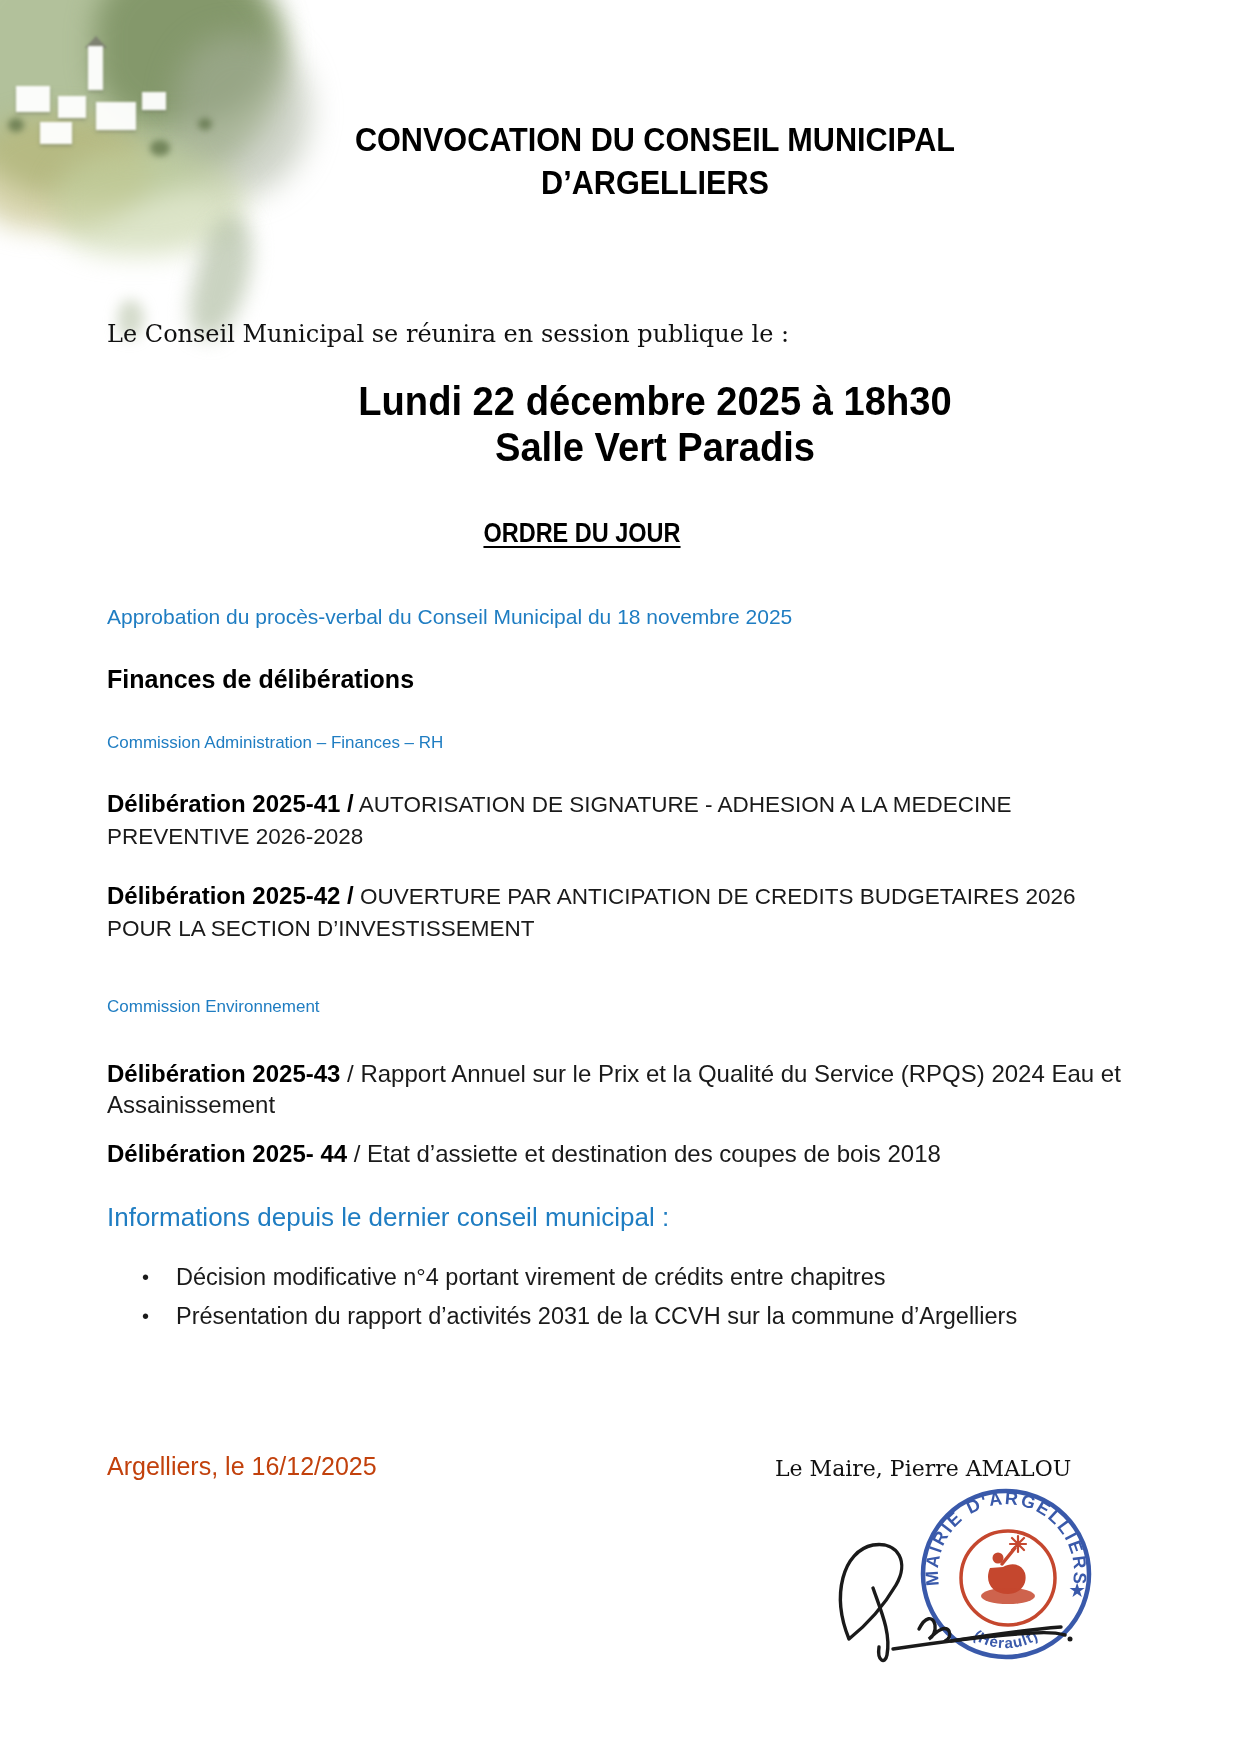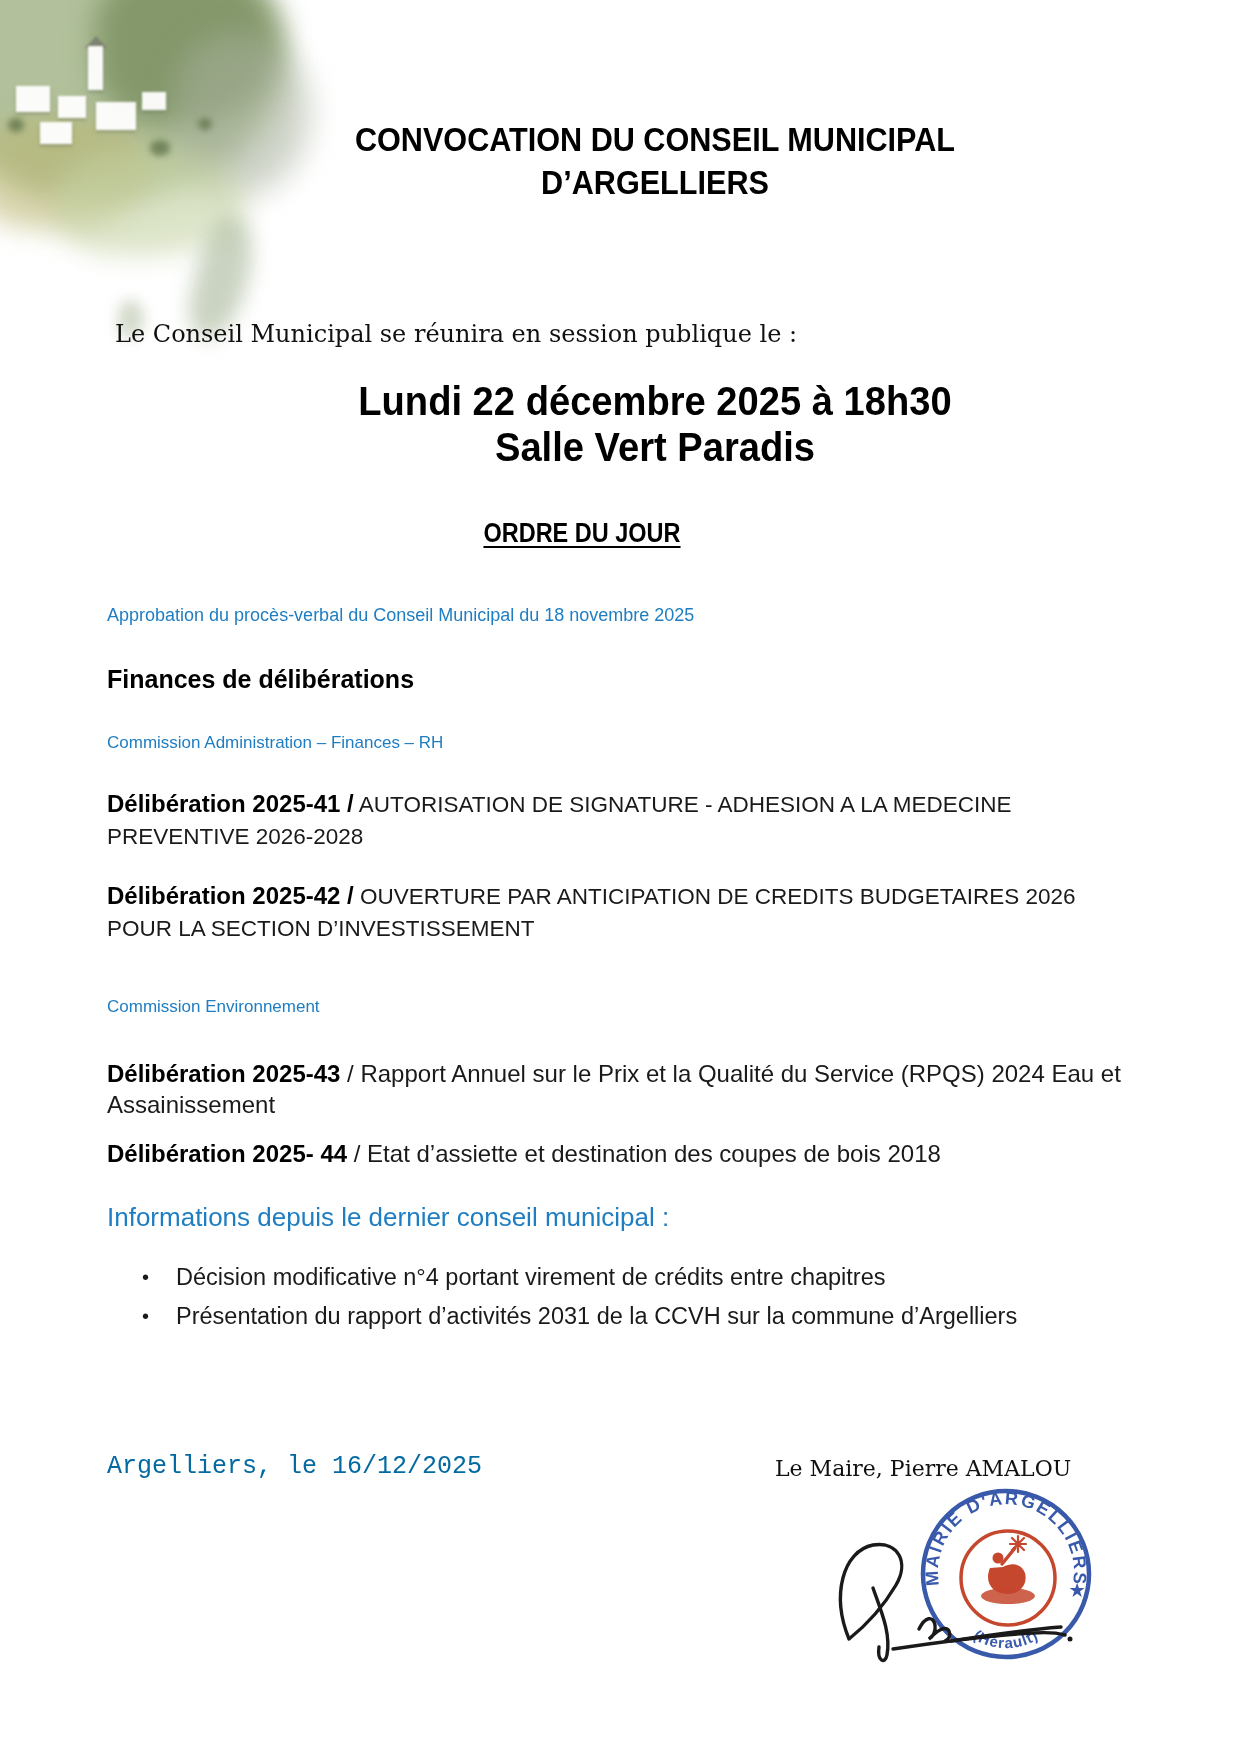--- a/index.html
+++ b/index.html
@@ -27,46 +27,46 @@
   .h4{left:142px;top:92px;width:24px;height:18px;}
   .h5{left:40px;top:122px;width:32px;height:22px;}
   .tree{position:absolute;border-radius:50%;background:rgba(93,114,71,.75);filter:blur(3px);}
   .t1{left:8px;top:118px;width:16px;height:14px;}
   .t2{left:150px;top:140px;width:20px;height:16px;}
   .t3{left:198px;top:118px;width:14px;height:12px;}
   
   .doc-title{position:absolute;left:255px;top:118px;width:800px;text-align:center;
     font-weight:bold;font-size:34px;line-height:43px;color:#000;
     transform:scaleX(.9);transform-origin:center;}
-  .intro{position:absolute;left:115px;top:320px;font-family:"DejaVu Serif",serif;font-size:24px;color:#111;}
+  .intro{position:absolute;left:107px;top:320px;font-family:"DejaVu Serif",serif;font-size:24px;color:#111;}
   .session{position:absolute;left:130px;top:378px;width:1050px;text-align:center;
     font-weight:bold;font-size:41px;line-height:46px;color:#000;
     transform:scaleX(.93);transform-origin:center;}
   .ordre{position:absolute;left:107px;top:518px;width:950px;text-align:center;
     font-weight:bold;font-size:27px;color:#000;transform:scaleX(.87);transform-origin:center;}
   .ordre span{text-decoration:underline;text-underline-offset:4px;text-decoration-thickness:2px;}
   .blue{color:#1f7dc2;}
-  .approval{position:absolute;left:107px;top:605px;font-size:18px;}
+  .approval{position:absolute;left:107px;top:605px;font-size:21px;}
   .projets{position:absolute;left:107px;top:665px;font-size:25px;font-weight:bold;color:#000;}
   .commission{position:absolute;left:107px;font-size:17px;}
   .c-admin{top:733px;}
   .c-env{top:997px;}
   .delib{position:absolute;left:107px;width:1035px;font-size:24px;line-height:31px;color:#1a1a1a;margin:0;}
   .delib b{font-weight:bold;color:#000;}
   .delib .caps{font-size:22.5px;}
   .d41{top:788px;}
   .d42{top:880px;}
   .d43{top:1058px;}
   .d44{top:1138px;}
   .infos{position:absolute;left:107px;top:1202px;font-size:26px;}
   .bullets{position:absolute;left:142px;top:1262px;width:960px;font-size:23.5px;color:#1a1a1a;}
   .bullet-row{display:flex;align-items:flex-start;margin-bottom:9px;}
   .bullet-dot{width:34px;flex:0 0 34px;font-size:20px;line-height:30px;}
   .bullet-text{line-height:30px;text-align:center;}
-  .place-date{position:absolute;left:107px;top:1452px;font-size:25px;color:#0369a1;font-family:Liberation Mono, monospace;}
+  .place-date{position:absolute;left:107px;top:1452px;font-size:25px;color:#c2410c;}
   .signatory{position:absolute;left:775px;top:1456px;font-family:"DejaVu Serif",serif;font-size:22px;color:#111;}
   
   .stamp{position:absolute;left:918px;top:1486px;width:176px;height:176px;opacity:.93;}
   .stamp text{font-family:"Liberation Sans",sans-serif;font-weight:bold;}
   .signature{position:absolute;left:833px;top:1533px;width:250px;height:135px;}
 </style>
 </head>
 <body>
 
 <div class="page">

